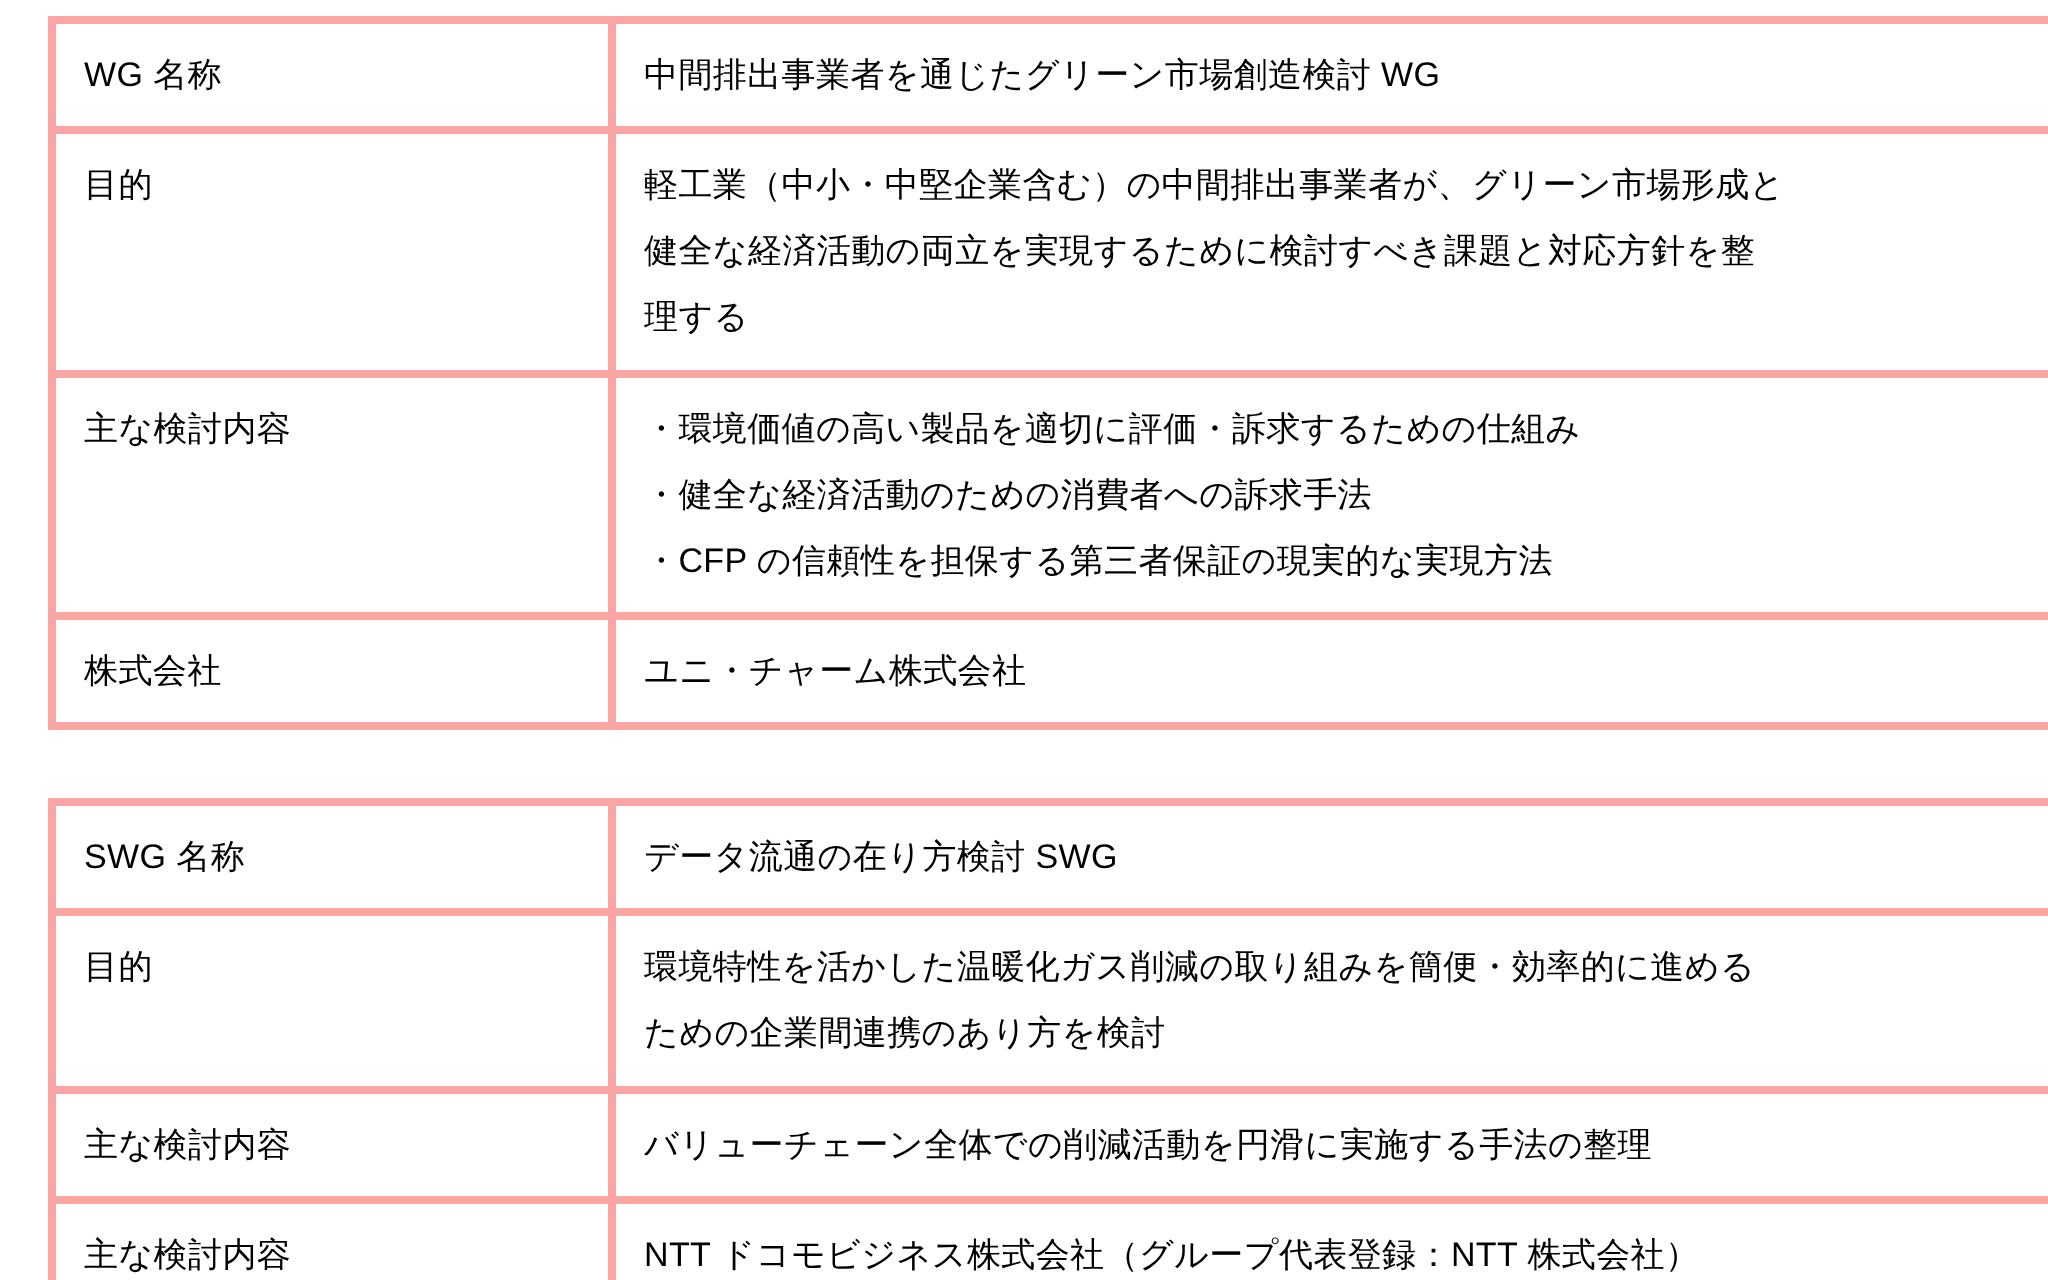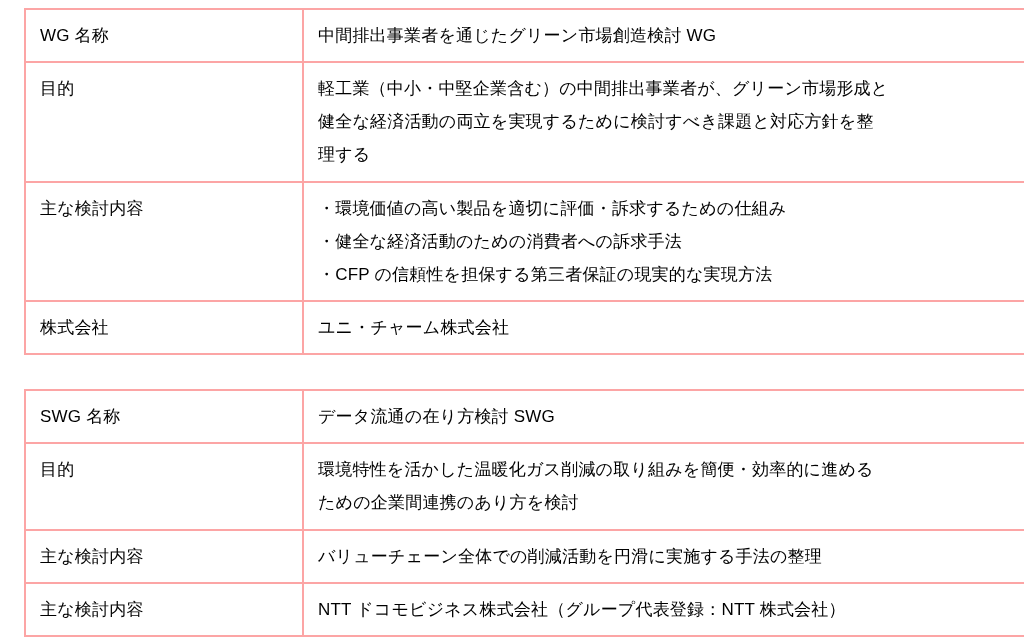--- a/index.html
+++ b/index.html
@@ -21,21 +21,21 @@
     box-sizing: border-box;
     padding: 8px 24px 0 24px;
   }
   table.doc-table {
     width: 976px;
     border-collapse: collapse;
     table-layout: fixed;
     background: #ffffff;
   }
   table.doc-table td {
-    border: 2px solid #fca5a5;
+    border: 4px solid #fca5a5;
     vertical-align: top;
     padding: 9px 12px 9px 14px;
     font-size: 17px;
     line-height: 1.95;
     letter-spacing: 0.2px;
   }
   td.label-cell {
     width: 250px;
   }
   td.value-cell {

